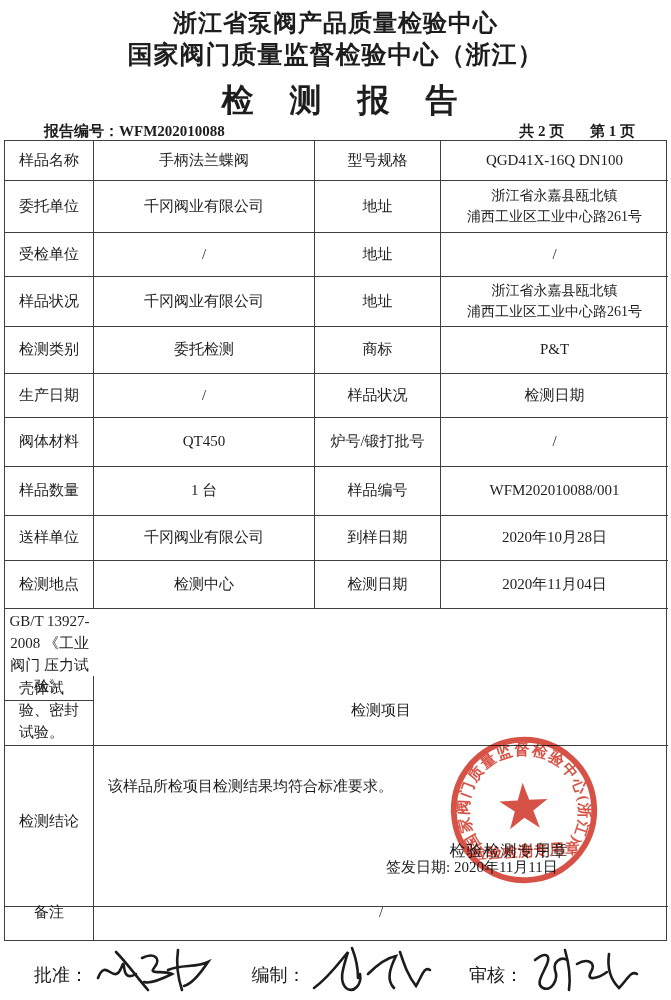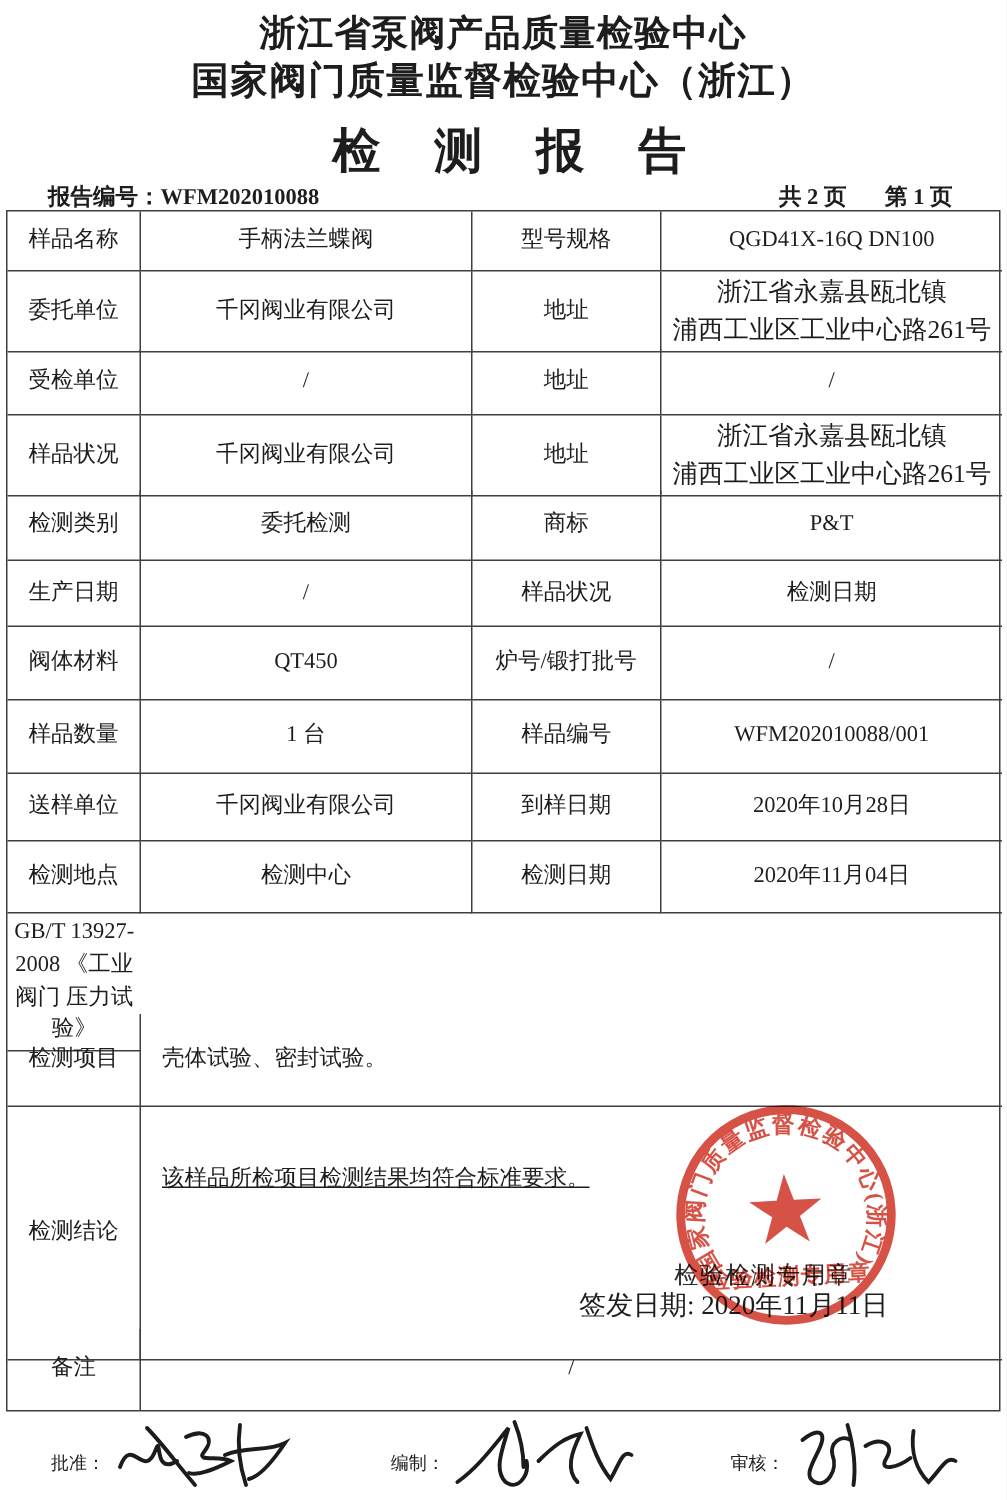--- a/index.html
+++ b/index.html
@@ -6,46 +6,46 @@
   body { background:#e8e8e8; font-family:"Liberation Serif","DejaVu Serif",serif; }
   .page {
     position:relative; width:671px; height:1000px; margin:0 auto;
     background:#ffffff; color:#1d1d1d; overflow:hidden;
   }
   
   .org  { text-align:center; font-weight:bold; letter-spacing:1px; }
   .org1 { padding-top:8px; font-size:24px; line-height:31px; }
   .org2 { font-size:25px; line-height:32px; }
   .report-title { text-align:center; font-weight:bold; font-size:32px; line-height:36px; margin-top:11px; letter-spacing:2px;padding-left:10px; }
-  .meta { display:flex; justify-content:space-between; align-items:flex-end; padding:4px 36px 2px 32px; font-size:15px; }
+  .meta { display:flex; justify-content:space-between; align-items:flex-end; padding:4px 36px 2px 32px; font-size:15px;margin-left:12px; }
   .meta-left span  { font-weight:bold; }
   .meta-right span { font-weight:bold; margin-left:22px; }
   
   .tbl { position:absolute; left:4px; top:140px; width:663px; border:1px solid #3f3f3f; }
   .row { display:grid; grid-template-columns:89px 221px 126px 227px; }
   .row.wide { grid-template-columns:89px 574px; }
   .cell {
     border-right:1px solid #3f3f3f; border-bottom:1px solid #3f3f3f;
     display:flex; align-items:center; justify-content:center;
     font-size:15px; text-align:center; white-space:pre-line; line-height:1.45;
     padding:2px 4px; overflow:visible;
   }
   .row .cell:last-child { border-right:none; }
   .row:last-child .cell { border-bottom:none; }
-  .cell.small { font-size:17px; }
+  .cell.small { font-size:14px; }
   .cell.left { justify-content:flex-start; text-align:left; padding-left:14px; }
-  .cell.conc { position:relative; display:block; text-align:left; padding:16px 0 0 14px;text-decoration:underline; }
+  .cell.conc { position:relative; display:block; text-align:left; padding:16px 0 0 14px; }
   .conc-text { font-size:15px; }
   .stamp-caption { position:absolute; left:355px; top:101px; width:120px; text-align:center; font-size:16px; letter-spacing:1px; color:#2a2a2a; }
-  .issue-date { position:absolute; left:292px; top:119px; font-size:18px; color:#1d1d1d; white-space:nowrap; }
+  .issue-date { position:absolute; left:292px; top:119px; font-size:15px; color:#1d1d1d; white-space:nowrap; }
   .seal-wrap { position:absolute; left:352px; top:-6px; width:156px; height:156px; opacity:.88; mix-blend-mode:multiply; transform:rotate(-3deg); pointer-events:none; z-index:3; }
   
   .sigs { position:absolute; left:0; top:944px; width:671px; display:flex; padding:0 28px 0 34px; justify-content:space-between; }
   .sig-group { display:flex; align-items:center; }
-  .sig-label { font-size:12px; white-space:nowrap; padding-top:10px; }
+  .sig-label { font-size:18px; white-space:nowrap; padding-top:10px; }
   .sig-svg { margin-left:2px; }
 </style>
 </head>
 <body>
 
 <div class="page">
 
   <div class="org org1">浙江省泵阀产品质量检验中心</div>
   <div class="org org2">国家阀门质量监督检验中心（浙江）</div>
   <div class="report-title">检　测　报　告</div>
@@ -132,22 +132,22 @@
       <div class="cell">检测中心</div>
       <div class="cell">检测日期</div>
       <div class="cell">2020年11月04日</div>
     </div>
 
     <div class="row wide" style="height:67px">
       <div class="cell">GB/T 13927-2008 《工业阀门 压力试验》</div>
     </div>
 
     <div class="row wide" style="height:62px">
+      <div class="cell left">壳体试验、密封试验。</div>
       <div class="cell">检测项目</div>
-      <div class="cell left">壳体试验、密封试验。</div>
     </div>
 
     <div class="row wide" style="height:148px">
       <div class="cell">检测结论</div>
       <div class="cell conc">
         <div class="conc-text">该样品所检项目检测结果均符合标准要求。</div>
         <div class="stamp-caption">检验检测专用章</div>
         <div class="issue-date">签发日期: 2020年11月11日</div>
         
         <svg class="seal-wrap" viewBox="0 0 160 160" width="156" height="156">

